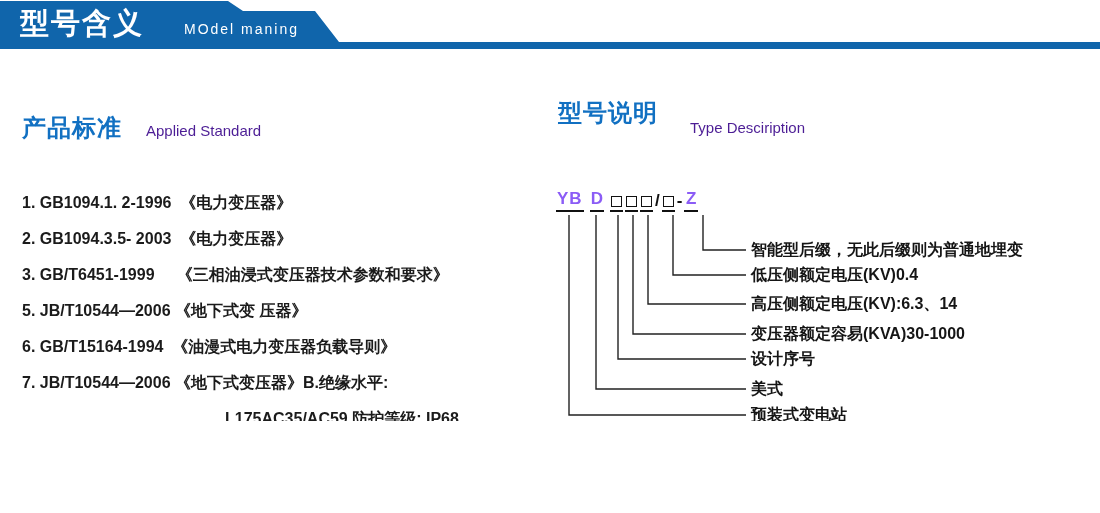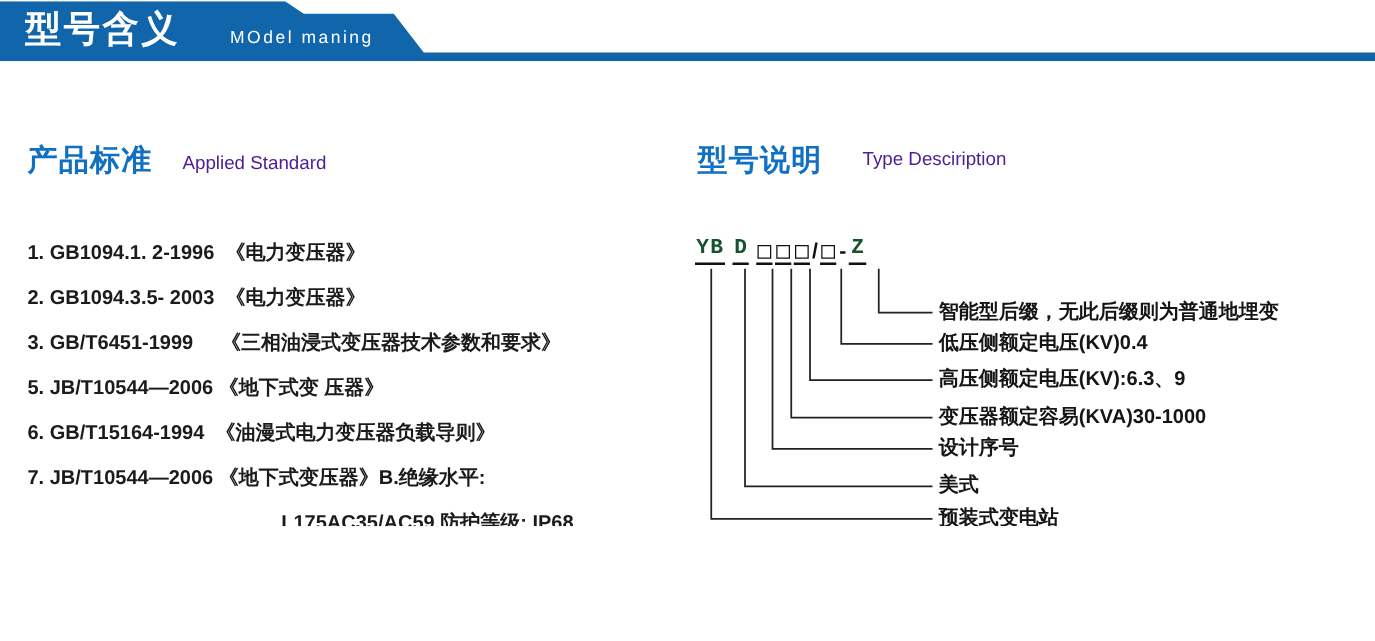--- a/index.html
+++ b/index.html
@@ -17,34 +17,34 @@
     letter-spacing:2px;
   }
   .banner-sub{
     position:absolute;left:184px;top:21px;font-size:14px;color:#ffffff;letter-spacing:2px;
   }
   
   .sec-cn{position:absolute;font-size:24px;font-weight:bold;color:#1170c2;letter-spacing:1px;}
   .sec-en{position:absolute;font-size:15px;color:#4c1d95;}
   #std-cn{left:22px;top:112px;}
   #std-en{left:146px;top:122px;}
-  #mdl-cn{left:558px;top:112px;}
+  #mdl-cn{left:558px;top:97px;}
   #mdl-en{left:690px;top:119px;}
   
   .std-list{position:absolute;left:22px;top:191px;}
   .std-item{
     font-size:16px;font-weight:bold;color:#1b1b1b;white-space:pre;
     line-height:24px;margin-bottom:12px;
   }
   .std-cont{margin-left:203px;}
   
   .code-row{position:absolute;left:556px;top:190px;display:flex;align-items:flex-end;}
   .code-part{
-    font-size:17px;font-weight:bold;color:#14532d;line-height:18px;
-    border-bottom:2px solid #111;padding:0 1px 2px 1px;text-align:center;font-family:Liberation Mono, monospace;
+    font-size:17px;font-weight:bold;color:#8b5cf6;line-height:18px;
+    border-bottom:2px solid #111;padding:0 1px 2px 1px;text-align:center;
   }
   .code-plain{
     font-size:17px;font-weight:bold;color:#111;line-height:18px;padding-bottom:2px;
   }
   .gap5{margin-right:6px;} .gap2{margin-right:2px;}
   .sq-part{
     width:13px;display:flex;justify-content:center;align-items:flex-end;
     border-bottom:2px solid #111;padding-bottom:3px;height:20px;box-sizing:border-box;
   }
   .sq{width:9px;height:9px;border:1.6px solid #111;background:#fff;}
@@ -105,19 +105,19 @@
       <path d="M618 215 L618 359 L746 359"></path>
       <path d="M633 215 L633 334 L746 334"></path>
       <path d="M648 215 L648 304 L746 304"></path>
       <path d="M673 215 L673 275 L746 275"></path>
       <path d="M703 215 L703 250 L746 250"></path>
     </g>
   </svg>
 
   <div class="dlabel" style="top:239px;">智能型后缀，无此后缀则为普通地埋变</div>
   <div class="dlabel" style="top:264px;">低压侧额定电压(KV)0.4</div>
-  <div class="dlabel" style="top:293px;">高压侧额定电压(KV):6.3、9</div>
+  <div class="dlabel" style="top:293px;">高压侧额定电压(KV):6.3、14</div>
   <div class="dlabel" style="top:323px;">变压器额定容易(KVA)30-1000</div>
   <div class="dlabel" style="top:348px;">设计序号</div>
   <div class="dlabel" style="top:378px;">美式</div>
   <div class="dlabel" style="top:404px;">预装式变电站</div>
 
 </div>
 
 </body></html>

